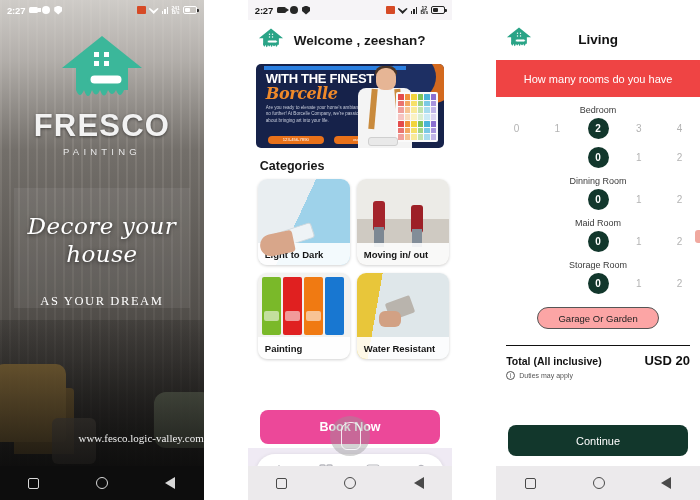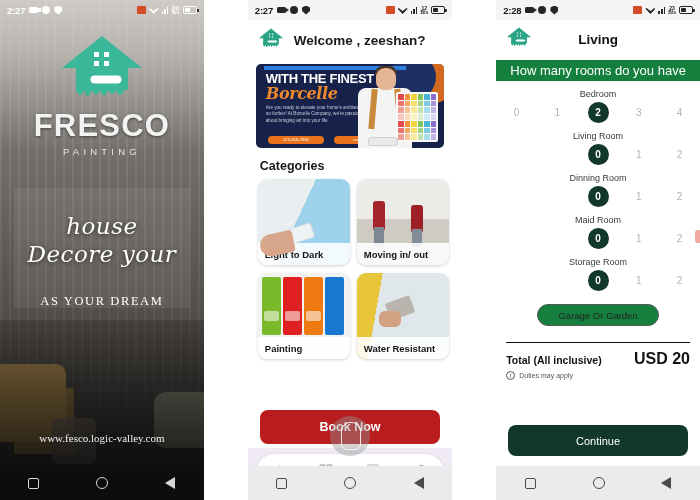--- a/index.html
+++ b/index.html
@@ -87,21 +87,21 @@
     font-size: 31px; letter-spacing: 1.2px; color: #f2f2f2; line-height: 1;
     margin-top: 2px; text-shadow: 0 1px 3px rgba(0,0,0,.5); }
   .brand-sub { font-size: 9.5px; letter-spacing: 4.2px; color: #e6e6e6;
     margin-top: 5px; font-weight: normal; }
   .tagline { position:absolute; left:0; right:0; top:212px; text-align:center; }
   .tagline-script { font-family: "DejaVu Serif", serif; font-style: italic;
     font-size: 23px; line-height: 28px; color: #ffffff; font-weight: normal;
     text-shadow: 0 1px 4px rgba(0,0,0,.6); letter-spacing: .5px; }
   .tagline-dream { font-family: "Liberation Serif", serif; font-size: 12.5px;
     letter-spacing: 1.6px; color: #ffffff; margin-top: 26px; }
-  .splash-url { position: absolute; left: 0; right: 0; bottom: 56px; text-align: center;
+  .splash-url { position: absolute; left: 0; right: 0; bottom: 56px; text-align: right;
     font-family: "Liberation Serif", serif; font-size: 11px; color: #f0f0f0; }
 
   
   .s2-body { position: absolute; inset: 20px 0 34px 0; background: #fff; overflow: hidden; }
   .s2-head { display: flex; align-items: center; gap: 10px; padding: 5px 12px 6px 10px; }
   .s2-welcome { font-size: 13.5px; font-weight: bold; color: #1a1a1a; }
   .banner { margin: 3px 8px 0 8px; height: 84px; border-radius: 5px; overflow: hidden;
     position: relative; background: #16224a; }
   .banner-bluebar { position:absolute; left:8px; top:2px; width:142px; height:4px; background:#2a7fe0; }
   .banner-circ { position:absolute; right:-16px; top:-22px; width:62px; height:62px;
@@ -158,54 +158,54 @@
   .cc4 .s3 { left:46px; background:#f07a12; } .cc4 .s4 { left:67px; background:#1877d1; }
   .cc4 .rl { position:absolute; width:15px; height:10px; background:rgba(255,255,255,.55); border-radius:2px; top:38px; }
   .cc5 { background: linear-gradient(100deg,#e8c63a 0 24%, #dfe7ea 24% 100%); }
   .cc5:before { content:""; position:absolute; left:30px; top:26px; width:26px; height:18px;
      background:#b9b4ad; border-radius:2px; transform:rotate(-20deg); }
   .cc5:after { content:""; position:absolute; left:22px; top:38px; width:22px; height:16px;
      background:#d2a184; border-radius:6px; }
   .cc6 { background: linear-gradient(180deg,#eef1f2,#dfe3e5); }
 
   .booknow { position: absolute; left: 12px; right: 12px; bottom: 56px; height: 34px;
-    background: #b91c1c; border-radius: 8px; color: #fff; font-size: 12.5px;
+    background: #ec4899; border-radius: 8px; color: #fff; font-size: 12.5px;
     font-weight: bold; display: flex; align-items: center; justify-content: center; z-index: 10; }
   .tabbar { position: absolute; left: 8px; right: 8px; bottom: 8px; height: 38px;
     background: #fff; border-radius: 19px; display: flex; align-items: center;
     justify-content: space-around; box-shadow: 0 1px 4px rgba(0,0,0,.12); z-index: 12; }
   .tabbar-bg { position:absolute; left:0; right:0; bottom:0; height:52px; background:#efeaf4; z-index:8; }
   .tab-ic { opacity: .62; }
   .touch-dot { position: absolute; left: 50%; bottom: 44px; transform: translateX(-50%);
     width: 40px; height: 40px; border-radius: 50%; background: rgba(150,150,150,.42); z-index: 20; }
   .touch-dot:after { content:""; position:absolute; left:11px; top:6px; width:18px; height:26px;
      border: 1.5px solid rgba(255,255,255,.85); border-radius: 9px 9px 6px 6px; }
 
   
   .s3-body { position: absolute; inset: 20px 0 34px 0; background: #fff; }
   .s3-head { display: flex; align-items: center; padding: 4px 10px 6px 10px; position: relative; }
   .s3-title { flex: 1; text-align: center; font-size: 13.5px; font-weight: bold; color: #111; }
-  .s3-banner { background: #15803d; color: #fff; height: 21px; display: flex;
-    align-items: center; justify-content: center; font-size: 13px; }
+  .s3-banner { background: #ef4444; color: #fff; height: 37px; display: flex;
+    align-items: center; justify-content: center; font-size: 11px; }
   .room { margin-top: 8px; }
   .room-name { text-align: center; font-size: 9px; color: #3a3a3a; margin-bottom: 3px; }
   .room-opts { display: flex; align-items: center; }
   .opt { flex: 1; text-align: center; font-size: 10px; color: #b3b3b3; }
   .opt.sel { color: #fff; }
   .opt.sel span { display: inline-flex; width: 21px; height: 21px; border-radius: 50%;
     background: #12372c; align-items: center; justify-content: center;
     font-size: 10px; color: #fff; font-weight: bold; }
   .garage { display: block; margin: 13px auto 0 auto; width: 122px; height: 22px;
-    border: 1px solid #555; border-radius: 11px; background: #15803d;
+    border: 1px solid #555; border-radius: 11px; background: #fca5a5;
     font-size: 9.5px; color: #222; font-family: "Liberation Sans", sans-serif; }
   .s3-rule { margin: 16px 10px 0 10px; border-top: 1.6px solid #111; }
   .total-row { display: flex; justify-content: space-between; align-items: baseline;
     margin: 7px 10px 0 10px; }
   .total-lbl { font-size: 10.5px; font-weight: bold; color: #111; }
-  .total-val { font-size: 16px; font-weight: bold; color: #111; }
+  .total-val { font-size: 13px; font-weight: bold; color: #111; }
   .duties { display: flex; align-items: center; gap: 4px; margin: 3px 10px 0 10px;
     font-size: 7px; color: #555; }
   .info-circ { width: 9px; height: 9px; border: 1px solid #555; border-radius: 50%;
     font-size: 6.5px; line-height: 8px; text-align: center; color: #555; }
   .continue { position: absolute; left: 12px; right: 12px; bottom: 44px; height: 31px;
     background: #12372c; color: #fff; border-radius: 8px; font-size: 11px;
     display: flex; align-items: center; justify-content: center; }
   .s3-scrollthumb { position:absolute; right:0; top:210px; width:5px; height:13px;
     background:#f1a9a0; border-radius:3px 0 0 3px; }
 </style>
@@ -257,22 +257,22 @@
         <rect x="35" y="27" width="5" height="5" fill="#ffffff"></rect>
         <rect x="45" y="27" width="5" height="5" fill="#ffffff"></rect>
         <rect x="30" y="40" width="34" height="11" rx="5.5" fill="#ffffff" stroke="#3bb79a" stroke-width="3"></rect>
         <path d="M17 56 q4 10 8 0 q4 12 8 0 q4 9 8 0 q4 11 8 0 q4 8 8 0 q4 10 8 0 l0 -4 l-48 0 z" fill="#3bb79a"></path>
       </svg>
       <div class="brand-name">FRESCO</div>
       <div class="brand-sub">PAINTING</div>
     </div>
 
     <div class="tagline">
+      <div class="tagline-script">Decore your</div>
       <div class="tagline-script">house</div>
-      <div class="tagline-script">Decore your</div>
       <div class="tagline-dream">AS YOUR DREAM</div>
     </div>
 
     <div class="splash-url">www.fesco.logic-valley.com</div>
 
     <div class="navbar dark">
       <span class="nv-sq"></span>
       <span class="nv-ci"></span>
       <span class="nv-tr"></span>
     </div>
@@ -455,44 +455,20 @@
     <div class="touch-dot"></div>
 
     <div class="navbar">
       <span class="nv-sq"></span>
       <span class="nv-ci"></span>
       <span class="nv-tr"></span>
     </div>
   </div>
 
   <div class="screen s3">
-    <div class="statusbar onwhite">
-      <div class="sb-left">
-        <span class="sb-time">2:28</span>
-        <span class="ic ic-vid"></span>
-        <span class="ic ic-circ"></span>
-        <span class="ic ic-shield"></span>
-      </div>
-      <div class="sb-right">
-        <span class="ic ic-cast"></span>
-        <span class="ic ic-wifi"></span>
-        <span class="ic ic-sig">
-            <i></i>
-            <i></i>
-            <i></i>
-          </span>
-        <span class="ic-kb">
-          <span>23</span><br>
-          <span>B/s</span>
-        </span>
-        <span class="ic-batt">
-            <i></i>
-          </span>
-      </div>
-    </div>
 
     <div class="s3-body">
       <div class="s3-head">
         <svg width="26" height="30" viewBox="0 0 86 80">
           <path d="M43 2 L83 34 L69 34 L69 56 L17 56 L17 34 L3 34 Z" fill="#2aa487"></path>
           <rect x="36" y="19" width="4" height="4" fill="#ffffff"></rect>
           <rect x="46" y="19" width="4" height="4" fill="#ffffff"></rect>
           <rect x="36" y="28" width="4" height="4" fill="#ffffff"></rect>
           <rect x="46" y="28" width="4" height="4" fill="#ffffff"></rect>
           <rect x="31" y="40" width="33" height="10" rx="5" fill="#ffffff" stroke="#2aa487" stroke-width="3"></rect>
@@ -509,21 +485,20 @@
         <div class="room-opts">
           <div class="opt">0</div>
           <div class="opt">1</div>
           <div class="opt sel"><span>2</span></div>
           <div class="opt">3</div>
           <div class="opt">4</div>
         </div>
       </div>
 
       <div class="room">
-        <div class="room-name">Living Room</div>
         <div class="room-opts">
           <div class="opt" style="flex:2"></div>
           <div class="opt sel"><span>0</span></div>
           <div class="opt">1</div>
           <div class="opt">2</div>
         </div>
       </div>
 
       <div class="room">
         <div class="room-name">Dinning Room</div>

